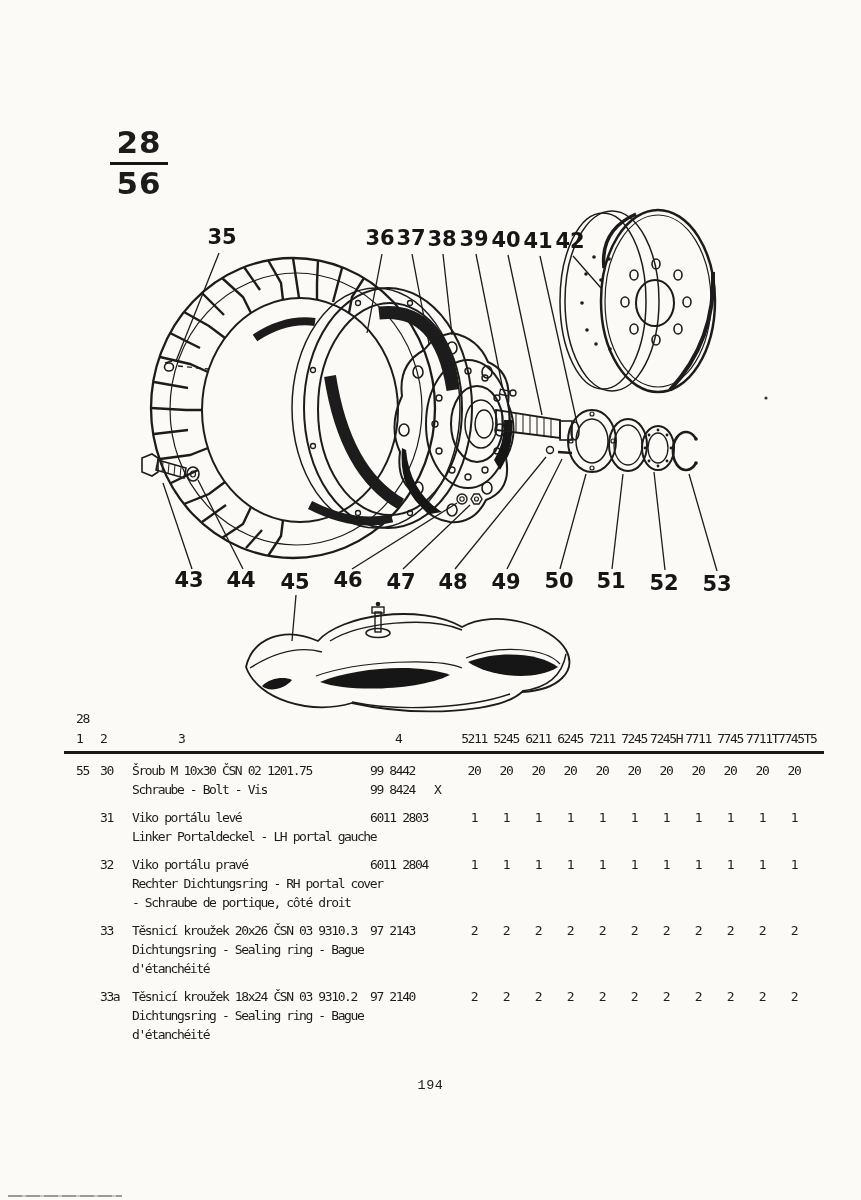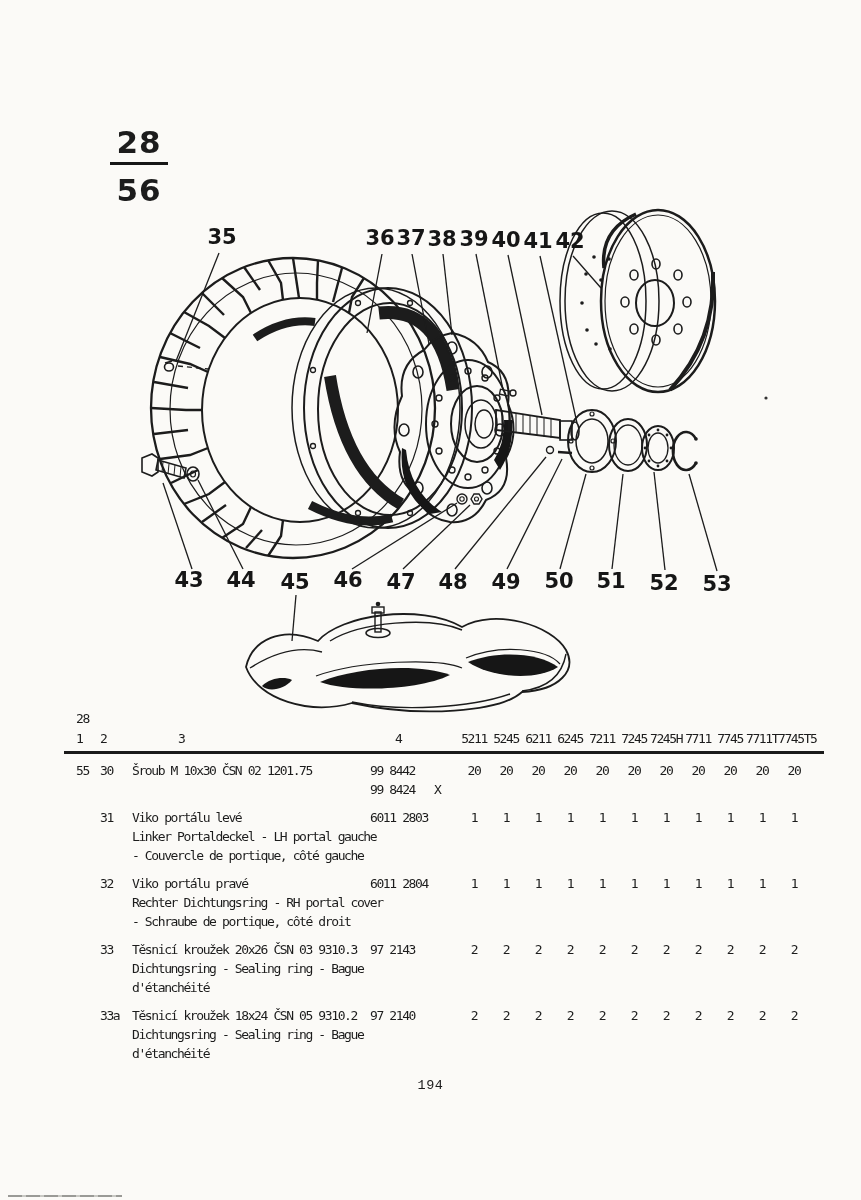--- a/index.html
+++ b/index.html
@@ -5,21 +5,21 @@
   html,body{margin:0;padding:0;}
   body{
     width:861px;height:1200px;position:relative;overflow:hidden;
     background:#fbfaf7;color:#1c1c1c;
     font-family:"DejaVu Sans",sans-serif;
   }
   
   .sheet-ref{position:absolute;left:110px;top:126px;width:58px;text-align:center;}
   .sheet-top,.sheet-bottom{font-weight:700;font-size:31px;line-height:33px;letter-spacing:1px;}
   .sheet-top{border-bottom:3px solid #161616;padding-bottom:3px;}
-  .sheet-bottom{padding-top:9px;}
+  .sheet-bottom{padding-top:2px;}
 
   
   .diagram{position:absolute;left:0;top:0;}
   .ln{stroke:#1c1c1c;fill:none;}
   .co{font-family:"DejaVu Sans",sans-serif;font-weight:700;font-size:21px;fill:#161616;text-anchor:middle;}
   .ld{stroke:#1c1c1c;stroke-width:1.3;}
 
   
   .parts-table{
     position:absolute;left:64px;top:709px;width:760px;
@@ -344,20 +344,21 @@
     <div>5</div>
   </div>
 
   <div class="tbl-rule"></div>
 
   <div class="tbl-row">
     <div class="c-pos">55</div>
     <div class="c-item">30</div>
     <div class="c-desc">
         <div>Šroub M 10x30 ČSN 02 1201.75</div>
+        <div>Schraube - Bolt - Vis</div>
       </div>
     <div class="c-part">
         <div>99 8442</div>
         <div>99 8424</div>
       </div>
     <div class="c-x">
         <div class="xsp"></div>
         <div>X</div>
       </div>
     <div class="c-qty">
@@ -375,21 +376,20 @@
       </div>
     <div></div>
   </div>
 
   <div class="tbl-row">
     <div class="c-pos"></div>
     <div class="c-item">31</div>
     <div class="c-desc">
         <div>Viko portálu levé</div>
         <div>Linker Portaldeckel - LH portal gauche</div>
-        <div>- Couvercle de portique, côté gauche</div>
       </div>
     <div class="c-part">
         <div>6011 2803</div>
       </div>
     <div class="c-x">
         <div class="xsp"></div>
         <div></div>
       </div>
     <div class="c-qty">
         <span>1</span>
@@ -466,21 +466,21 @@
         <span>2</span>
         <span>2</span>
       </div>
     <div></div>
   </div>
 
   <div class="tbl-row">
     <div class="c-pos"></div>
     <div class="c-item">33a</div>
     <div class="c-desc">
-        <div>Těsnicí kroužek 18x24 ČSN 05 9310.2</div>
+        <div>Těsnicí kroužek 18x24 ČSN 03 9310.2</div>
         <div>Dichtungsring - Sealing ring - Bague</div>
         <div>d'étanchéité</div>
       </div>
     <div class="c-part">
         <div>97 2140</div>
       </div>
     <div class="c-x">
         <div class="xsp"></div>
         <div></div>
       </div>

